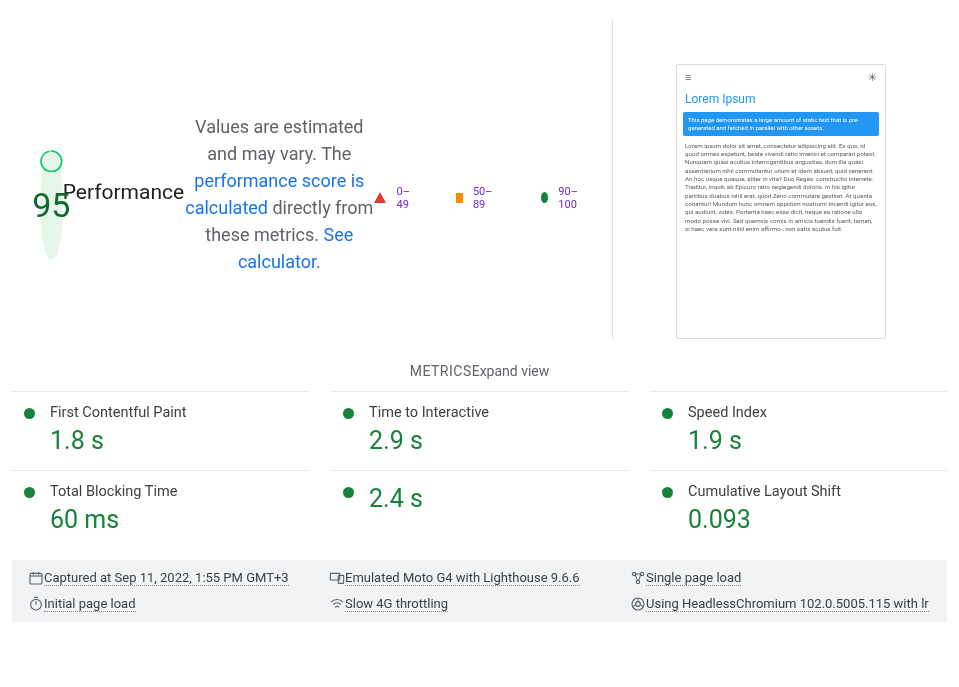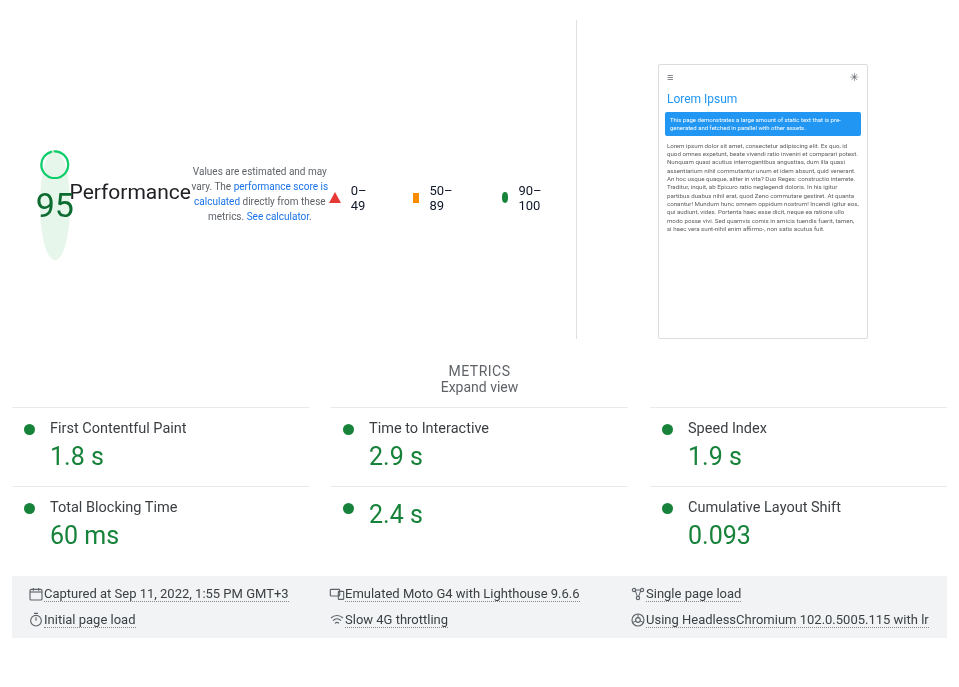--- a/index.html
+++ b/index.html
@@ -46,33 +46,33 @@
     font-size: 34px;
     color: #0c6b2f;
     font-weight: 400;
   }
   .score-title {
     font-size: 21px;
     margin-top: 14px;
     color: #202124;
   }
   .score-desc {
-    font-size: 10px;
+    font-size: 18px;
     color: #5f6368;
     text-align: center;
     margin-top: 18px;
     line-height: 1.5;
   }
   .score-desc a { color: #1a73e8; text-decoration: none; cursor: pointer; }
   .legend {
     display: flex;
     gap: 46px;
     margin-top: 26px;
-    font-size: 13px;
-    color: #0f172a;
+    font-size: 11px;
+    color: #6d28d9;
   }
   .legend-item { display:flex; align-items:center; gap:10px; }
   .triangle-red {
     width:0; height:0;
     border-left:6px solid transparent;
     border-right:6px solid transparent;
     border-bottom:11px solid #e53935;
   }
   .square-orange { width:10px; height:10px; background:#fb8c00; }
   .dot-green { width:11px; height:11px; border-radius:50%; background:#178239; }
@@ -107,21 +107,20 @@
     font-size:6px;
     padding:4px 5px;
     border-radius:2px;
     line-height:1.3;
   }
   .thumb-body { padding: 2px 8px; line-height:1.35; font-size:6.2px; color:#606060;}
   
   .metrics-header {
     display:flex; justify-content:center; align-items:center;
     padding: 4px 20px 0 20px;
-    flex-direction: column;
   }
   .metrics-label { font-size:14px; color:#5f6368; letter-spacing: 0.5px; }
   .expand-link { font-size:14px; color:#5f6368; cursor:pointer; }
   .metrics-grid {
     display:grid;
     grid-template-columns: 1fr 1fr 1fr;
     column-gap: 22px;
     padding: 12px 12px 0 12px;
   }
   .metric {

